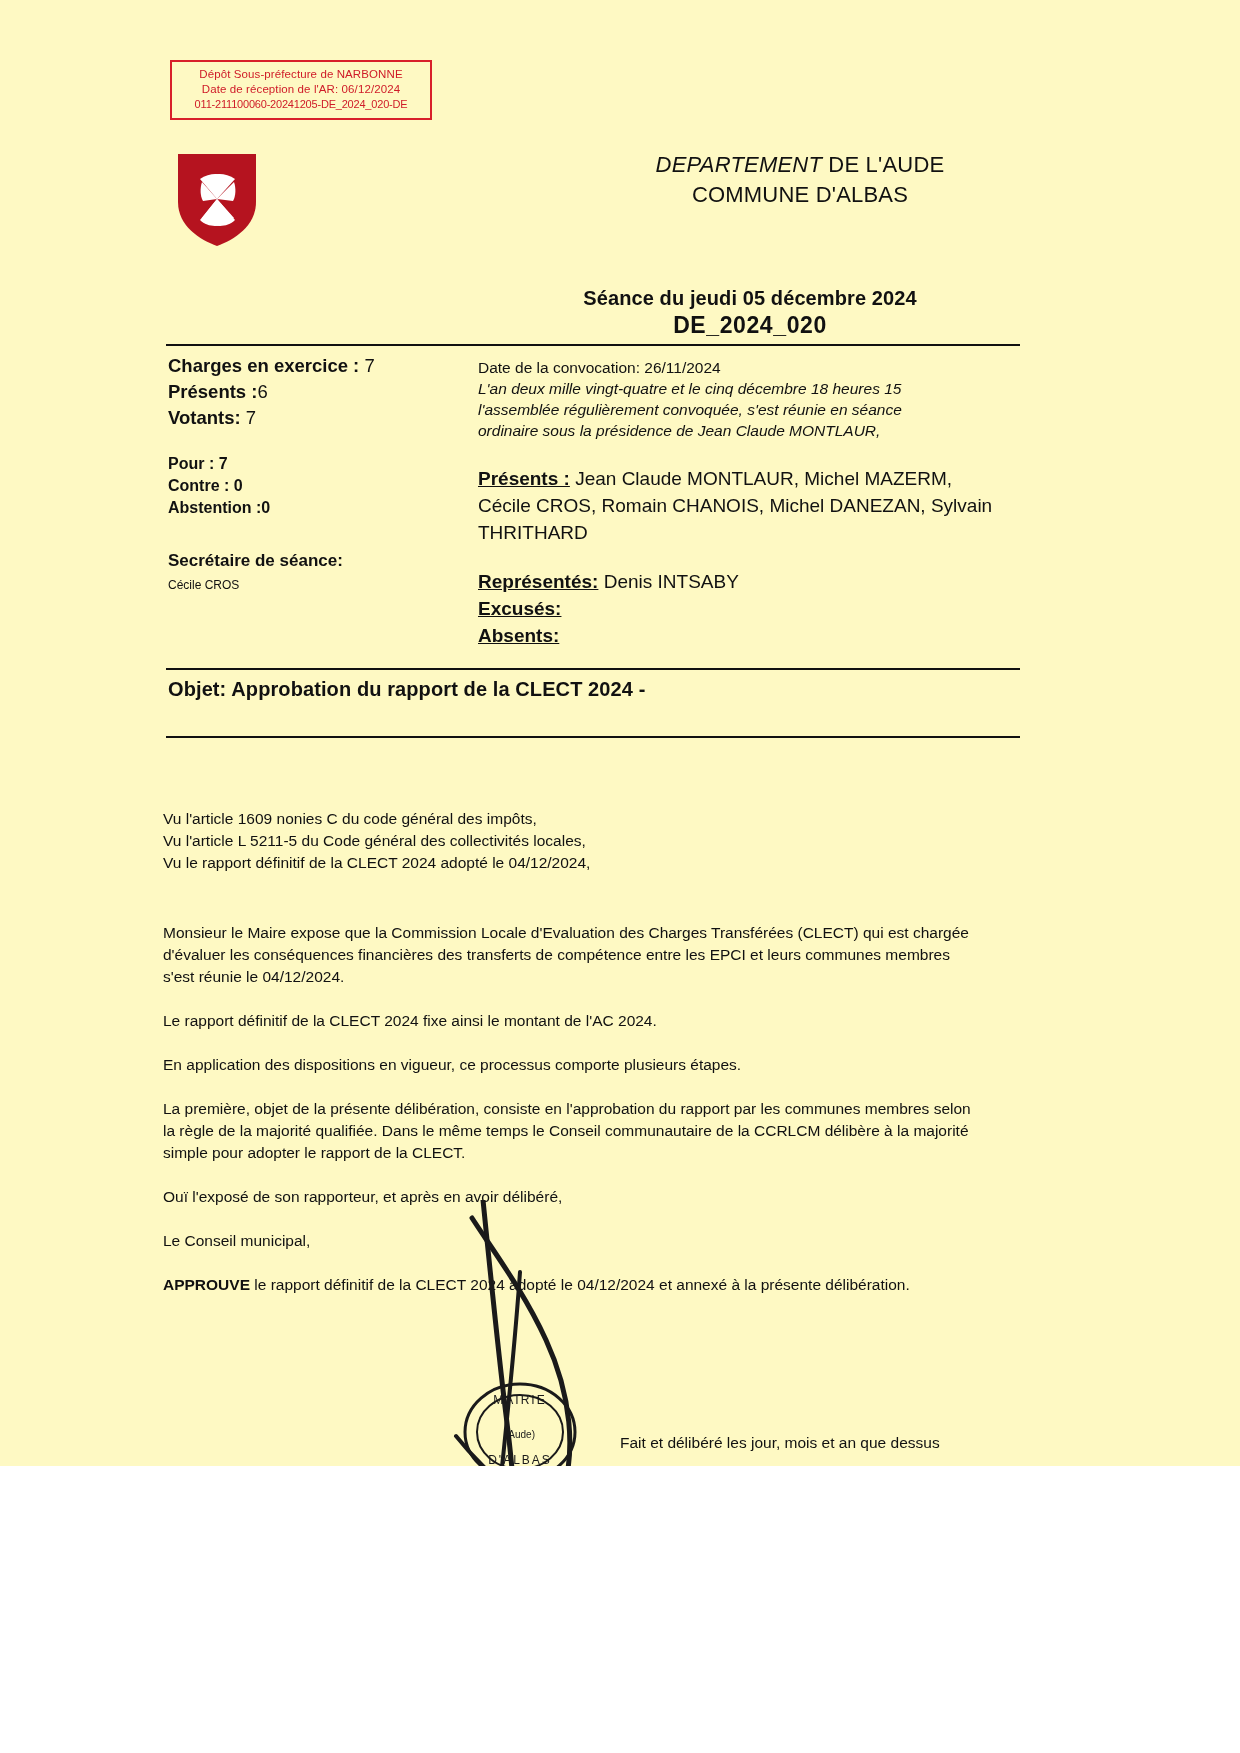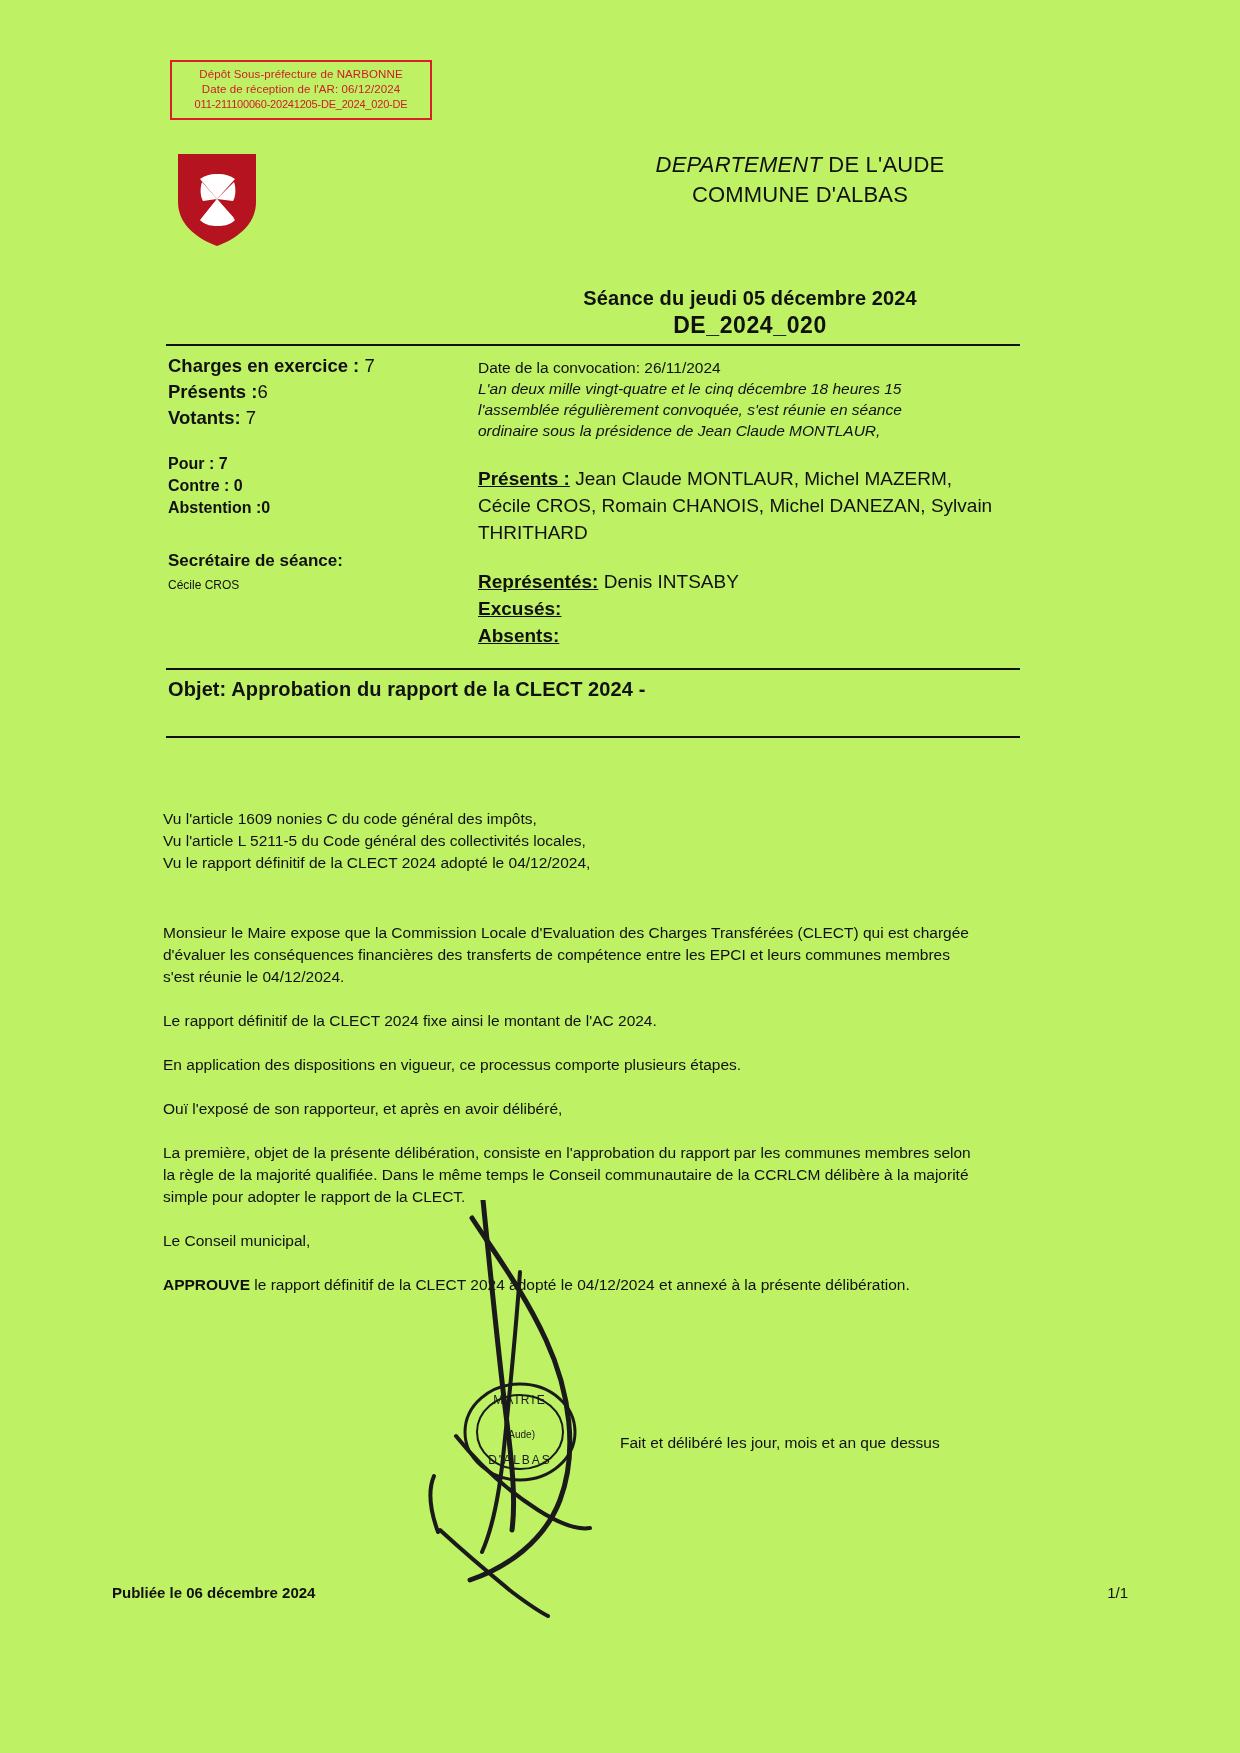--- a/index.html
+++ b/index.html
@@ -8,23 +8,23 @@
     padding: 0;
     background: #ffffff;
   }
   body {
     font-family: "Liberation Sans", sans-serif;
     color: #111111;
   }
   .page {
     position: relative;
     width: 1240px;
-    height: 1753px;
+    height: 1466px;
     margin: 0 auto;
-    background: #bef264;
+    background: #fef9c3;
     overflow: hidden;
   }
 
   
   .stamp {
     position: absolute;
     left: 170px;
     top: 60px;
     width: 262px;
     box-sizing: border-box;
@@ -298,22 +298,22 @@
 
   <div class="body">
     <div class="vu-group">
       <div>Vu l'article 1609 nonies C du code général des impôts,</div>
       <div>Vu l'article L 5211-5 du Code général des collectivités locales,</div>
       <div>Vu le rapport définitif de la CLECT 2024 adopté le 04/12/2024,</div>
     </div>
     <p>Monsieur le Maire expose que la Commission Locale d'Evaluation des Charges Transférées (CLECT) qui est chargée d'évaluer les conséquences financières des transferts de compétence entre les EPCI et leurs communes membres s'est réunie le 04/12/2024.</p>
     <p>Le rapport définitif de la CLECT 2024 fixe ainsi le montant de l'AC 2024.</p>
     <p>En application des dispositions en vigueur, ce processus comporte plusieurs étapes.</p>
+    <p>La première, objet de la présente délibération, consiste en l'approbation du rapport par les communes membres selon la règle de la majorité qualifiée. Dans le même temps le Conseil communautaire de la CCRLCM délibère à la majorité simple pour adopter le rapport de la CLECT.</p>
     <p>Ouï l'exposé de son rapporteur, et après en avoir délibéré,</p>
-    <p>La première, objet de la présente délibération, consiste en l'approbation du rapport par les communes membres selon la règle de la majorité qualifiée. Dans le même temps le Conseil communautaire de la CCRLCM délibère à la majorité simple pour adopter le rapport de la CLECT.</p>
     <p>Le Conseil municipal,</p>
     <p><b>APPROUVE</b><span> le rapport définitif de la CLECT 2024 adopté le 04/12/2024 et annexé à la présente délibération.</span></p>
   </div>
 
   <div class="scribble">
     <svg width="260" height="420" viewBox="0 0 260 420" aria-hidden="true">
       <g fill="none" stroke="#1a1a1a" stroke-linecap="round" stroke-linejoin="round">
         <path d="M63 0 C 70 70, 78 150, 86 215 C 92 262, 96 300, 92 330" stroke-width="5"></path>
         <path d="M52 18 C 74 52, 104 92, 126 140 C 150 192, 158 252, 140 300 C 124 342, 86 368, 50 380" stroke-width="5"></path>
         <path d="M100 72 C 96 130, 90 190, 84 248 C 80 290, 74 325, 62 352" stroke-width="4"></path>

